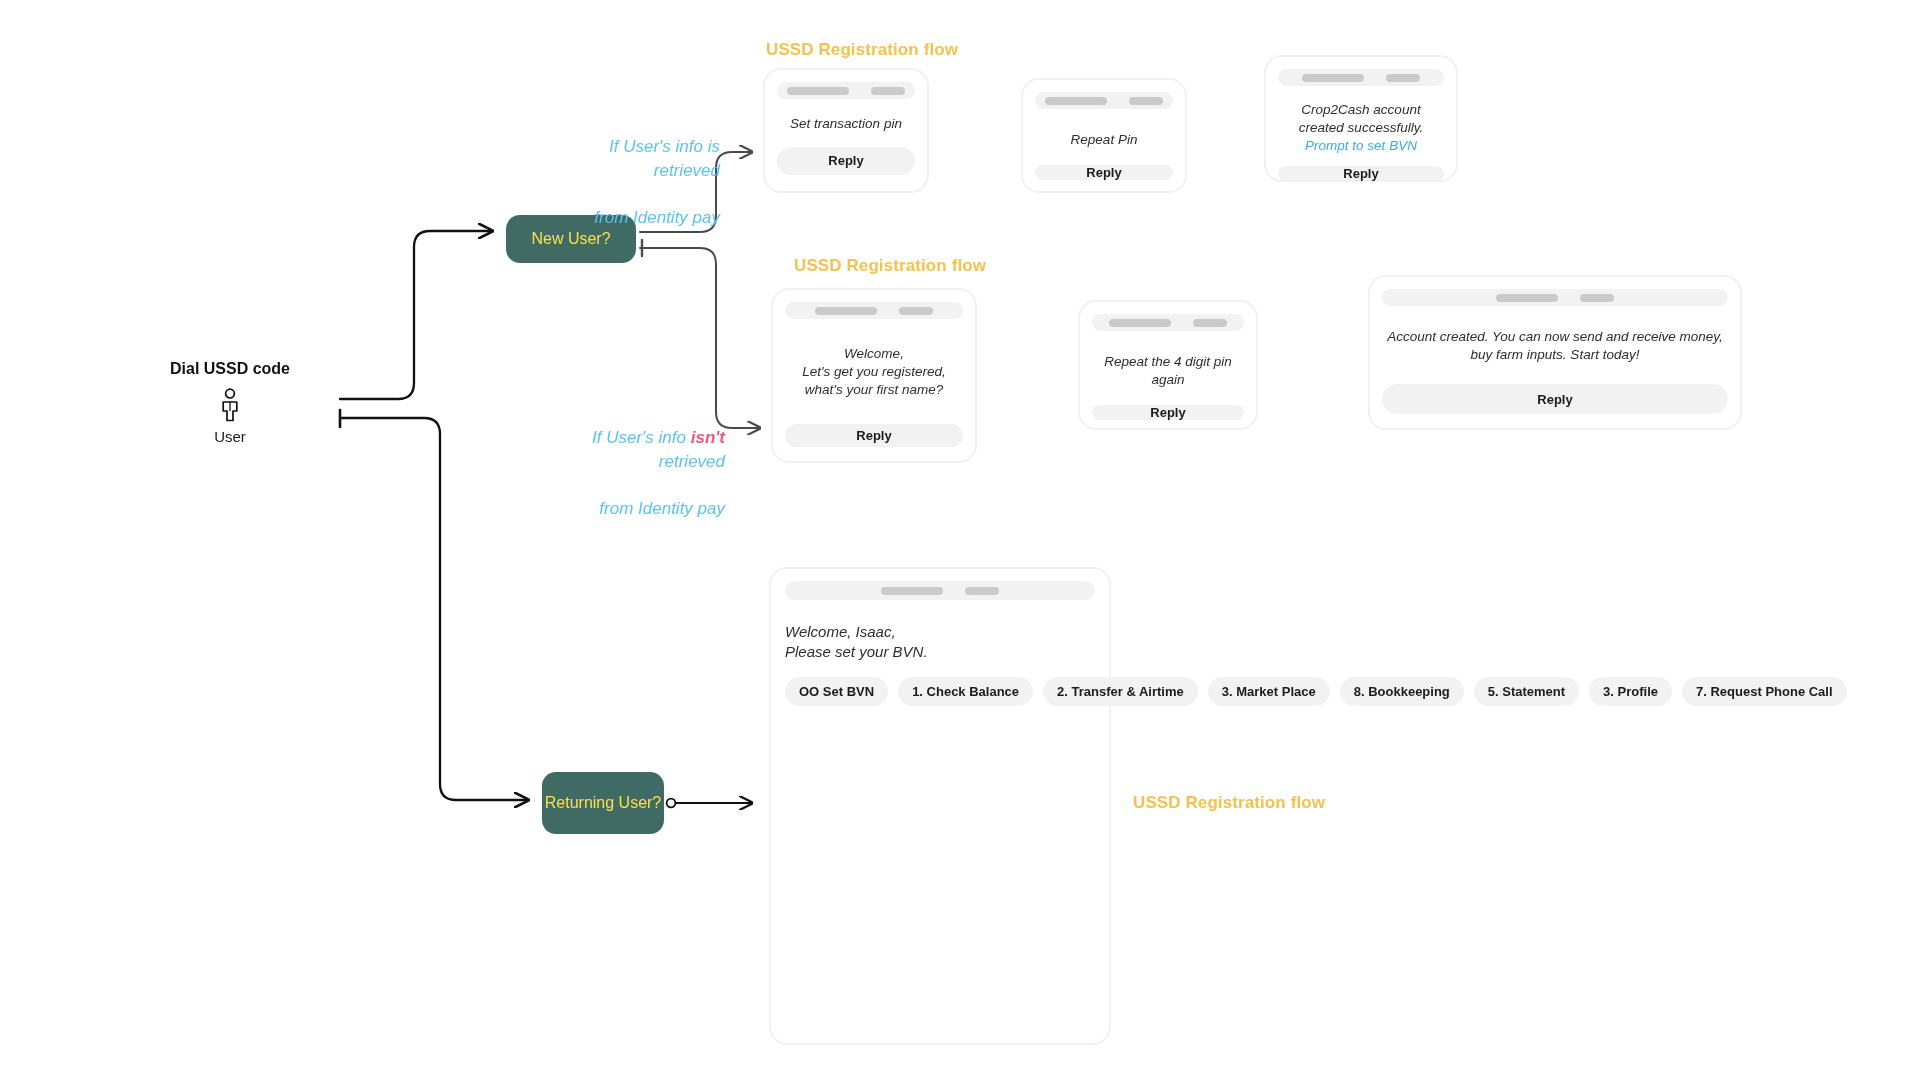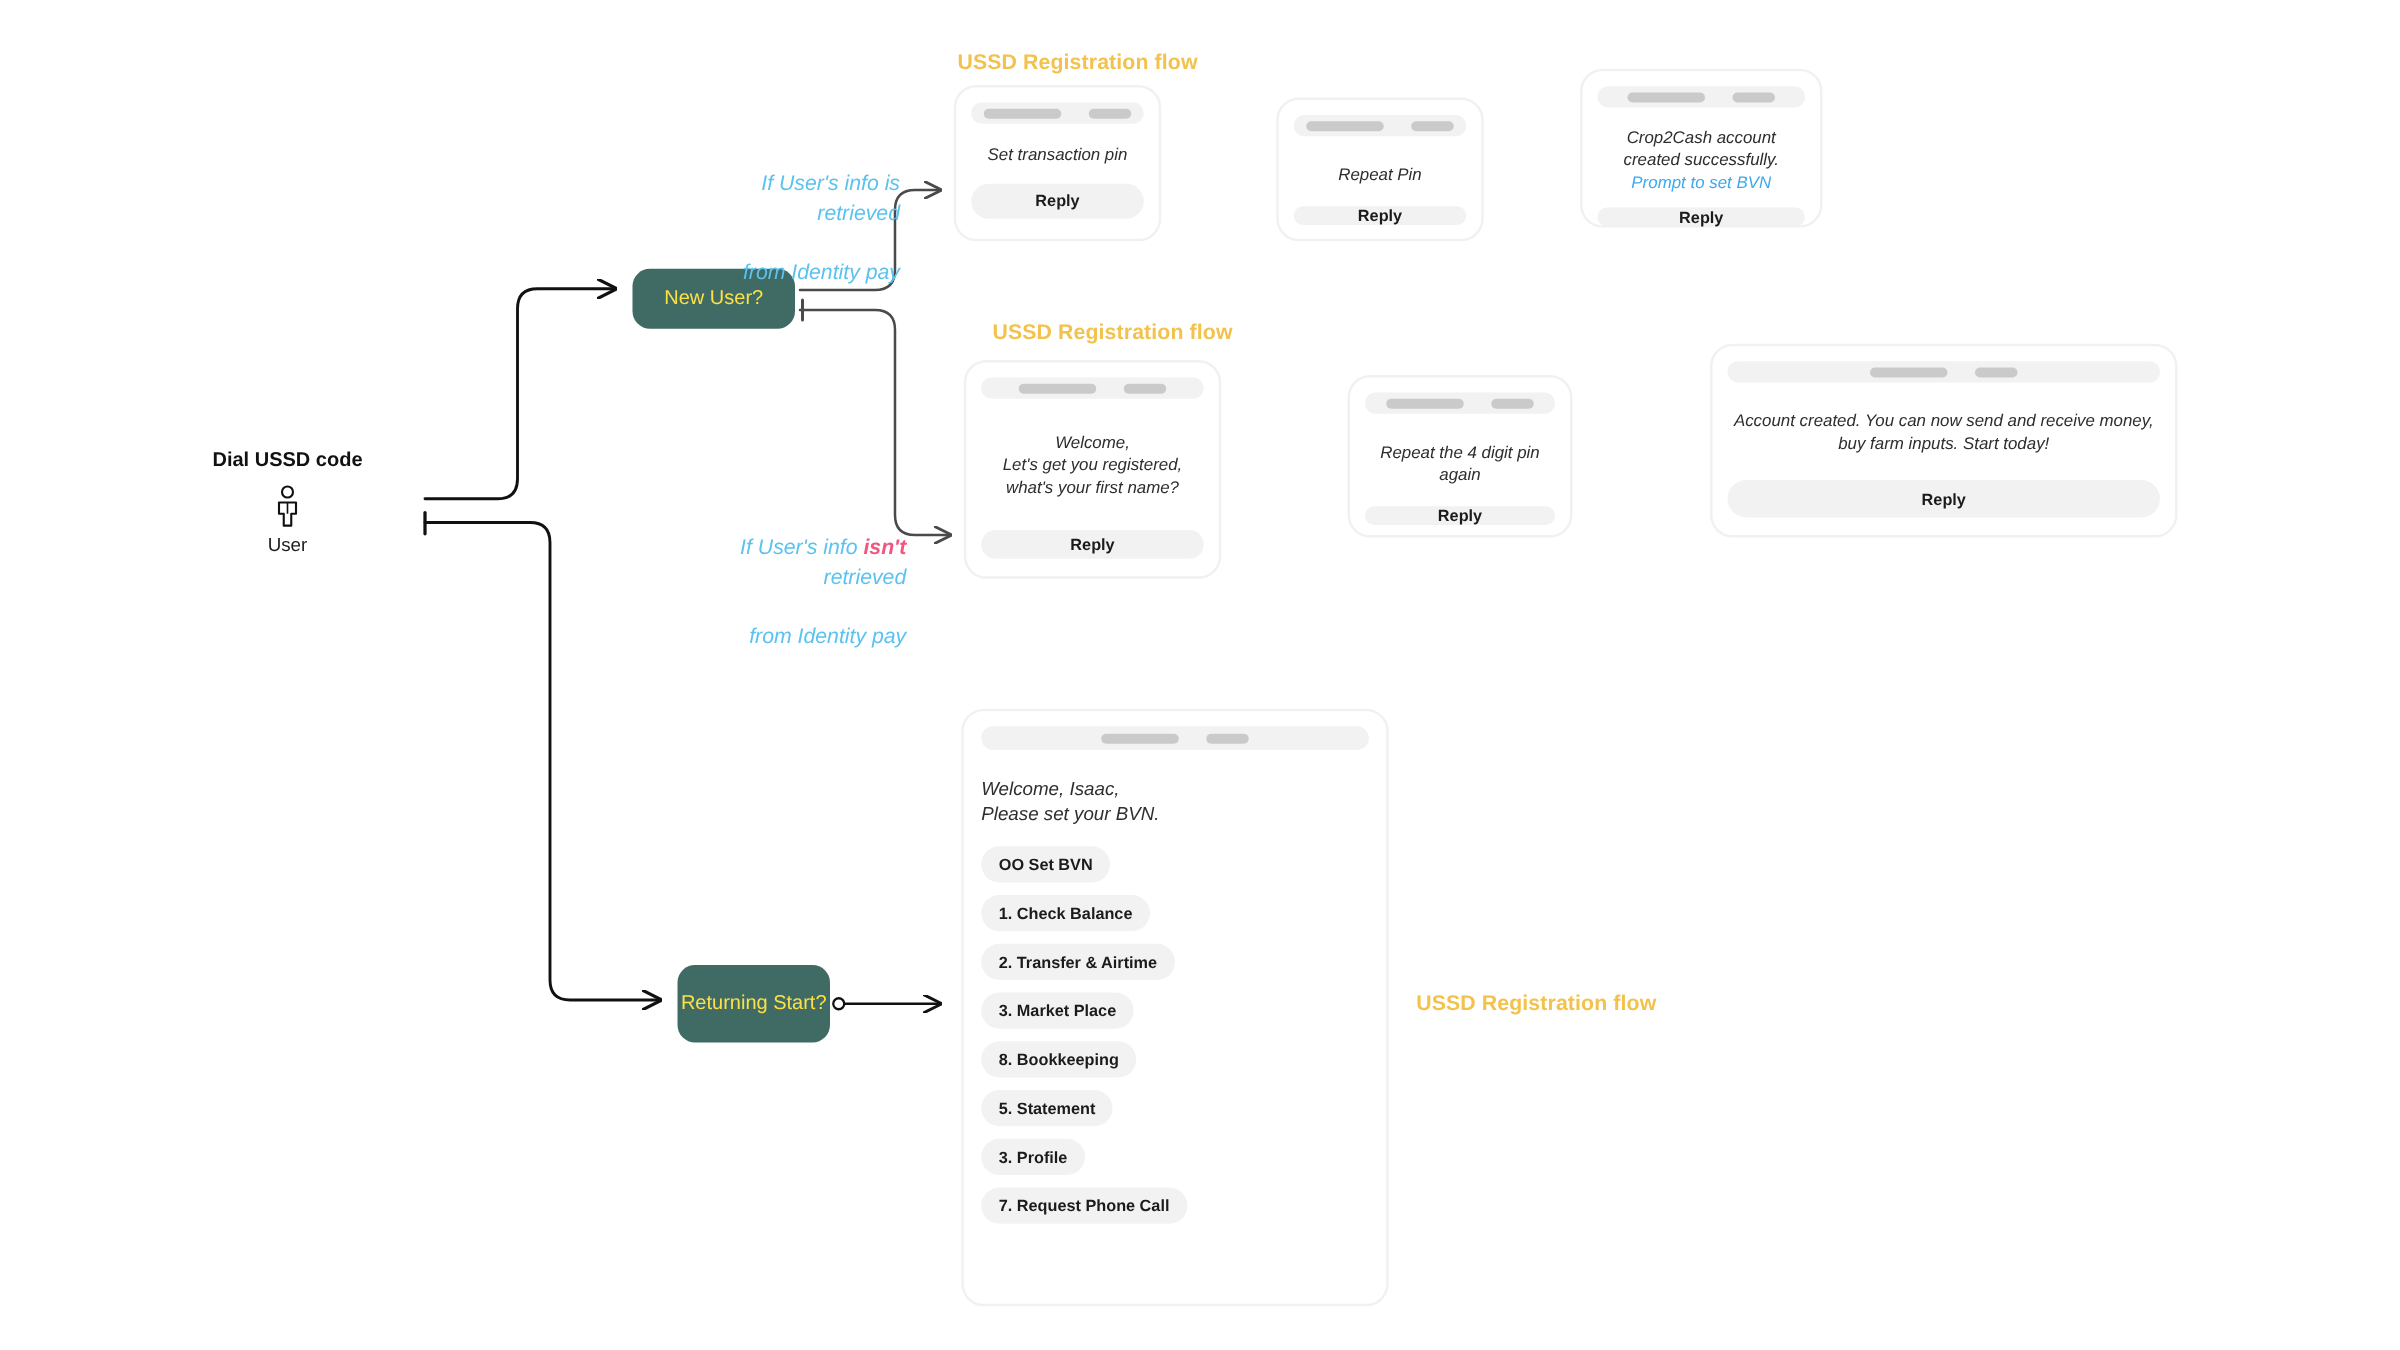--- a/index.html
+++ b/index.html
@@ -103,21 +103,21 @@
   #card-menu .card-bar { height: 19px; }
   #card-menu .menu-greeting {
     font-style: italic;
     font-size: 15px;
     line-height: 1.35;
     color: #2E2E2E;
     text-align: left;
     margin: 22px 0 0 0;
     padding-right: 58px;
   }
-  .menu-list { margin-top: 14px; display: flex; flex-direction: column; gap: 10px; }
+  .menu-list { margin-top: 14px; display: flex; flex-direction: row; gap: 10px; }
   .menu-item {
     background: #F2F2F2;
     border-radius: 999px;
     align-self: flex-start;
     padding: 7px 14px;
     font-size: 13px;
     font-weight: 700;
     color: #1B1B1B;
     white-space: nowrap;
   }
@@ -196,21 +196,21 @@
       <svg width="22" height="34" viewBox="0 0 22 34">
         <circle cx="11" cy="5.6" r="4.4" fill="none" stroke="#111111" stroke-width="1.7"></circle>
         <path d="M 4.2 14 L 17.8 14 L 17.8 23 L 14 23 L 14 32.5 L 8 32.5 L 8 23 L 4.2 23 Z" fill="none" stroke="#111111" stroke-width="1.7" stroke-linejoin="round"></path>
         <line x1="11" y1="14" x2="11" y2="23" stroke="#111111" stroke-width="1.3"></line>
       </svg>
     </div>
     <div class="actor-name">User</div>
   </div>
 
   <div id="node-new-user" class="node">New User?</div>
-  <div id="node-returning" class="node">Returning Start?</div>
+  <div id="node-returning" class="node">Returning User?</div>
 
   <div id="note-yes" class="edge-note">
     <span>If User's info is retrieved</span><br>
     <span>from Identity pay</span>
   </div>
   <div id="note-no" class="edge-note">
     <span>If User's info </span><span class="neg">isn't</span><span> retrieved</span><br>
     <span>from Identity pay</span>
   </div>
 

